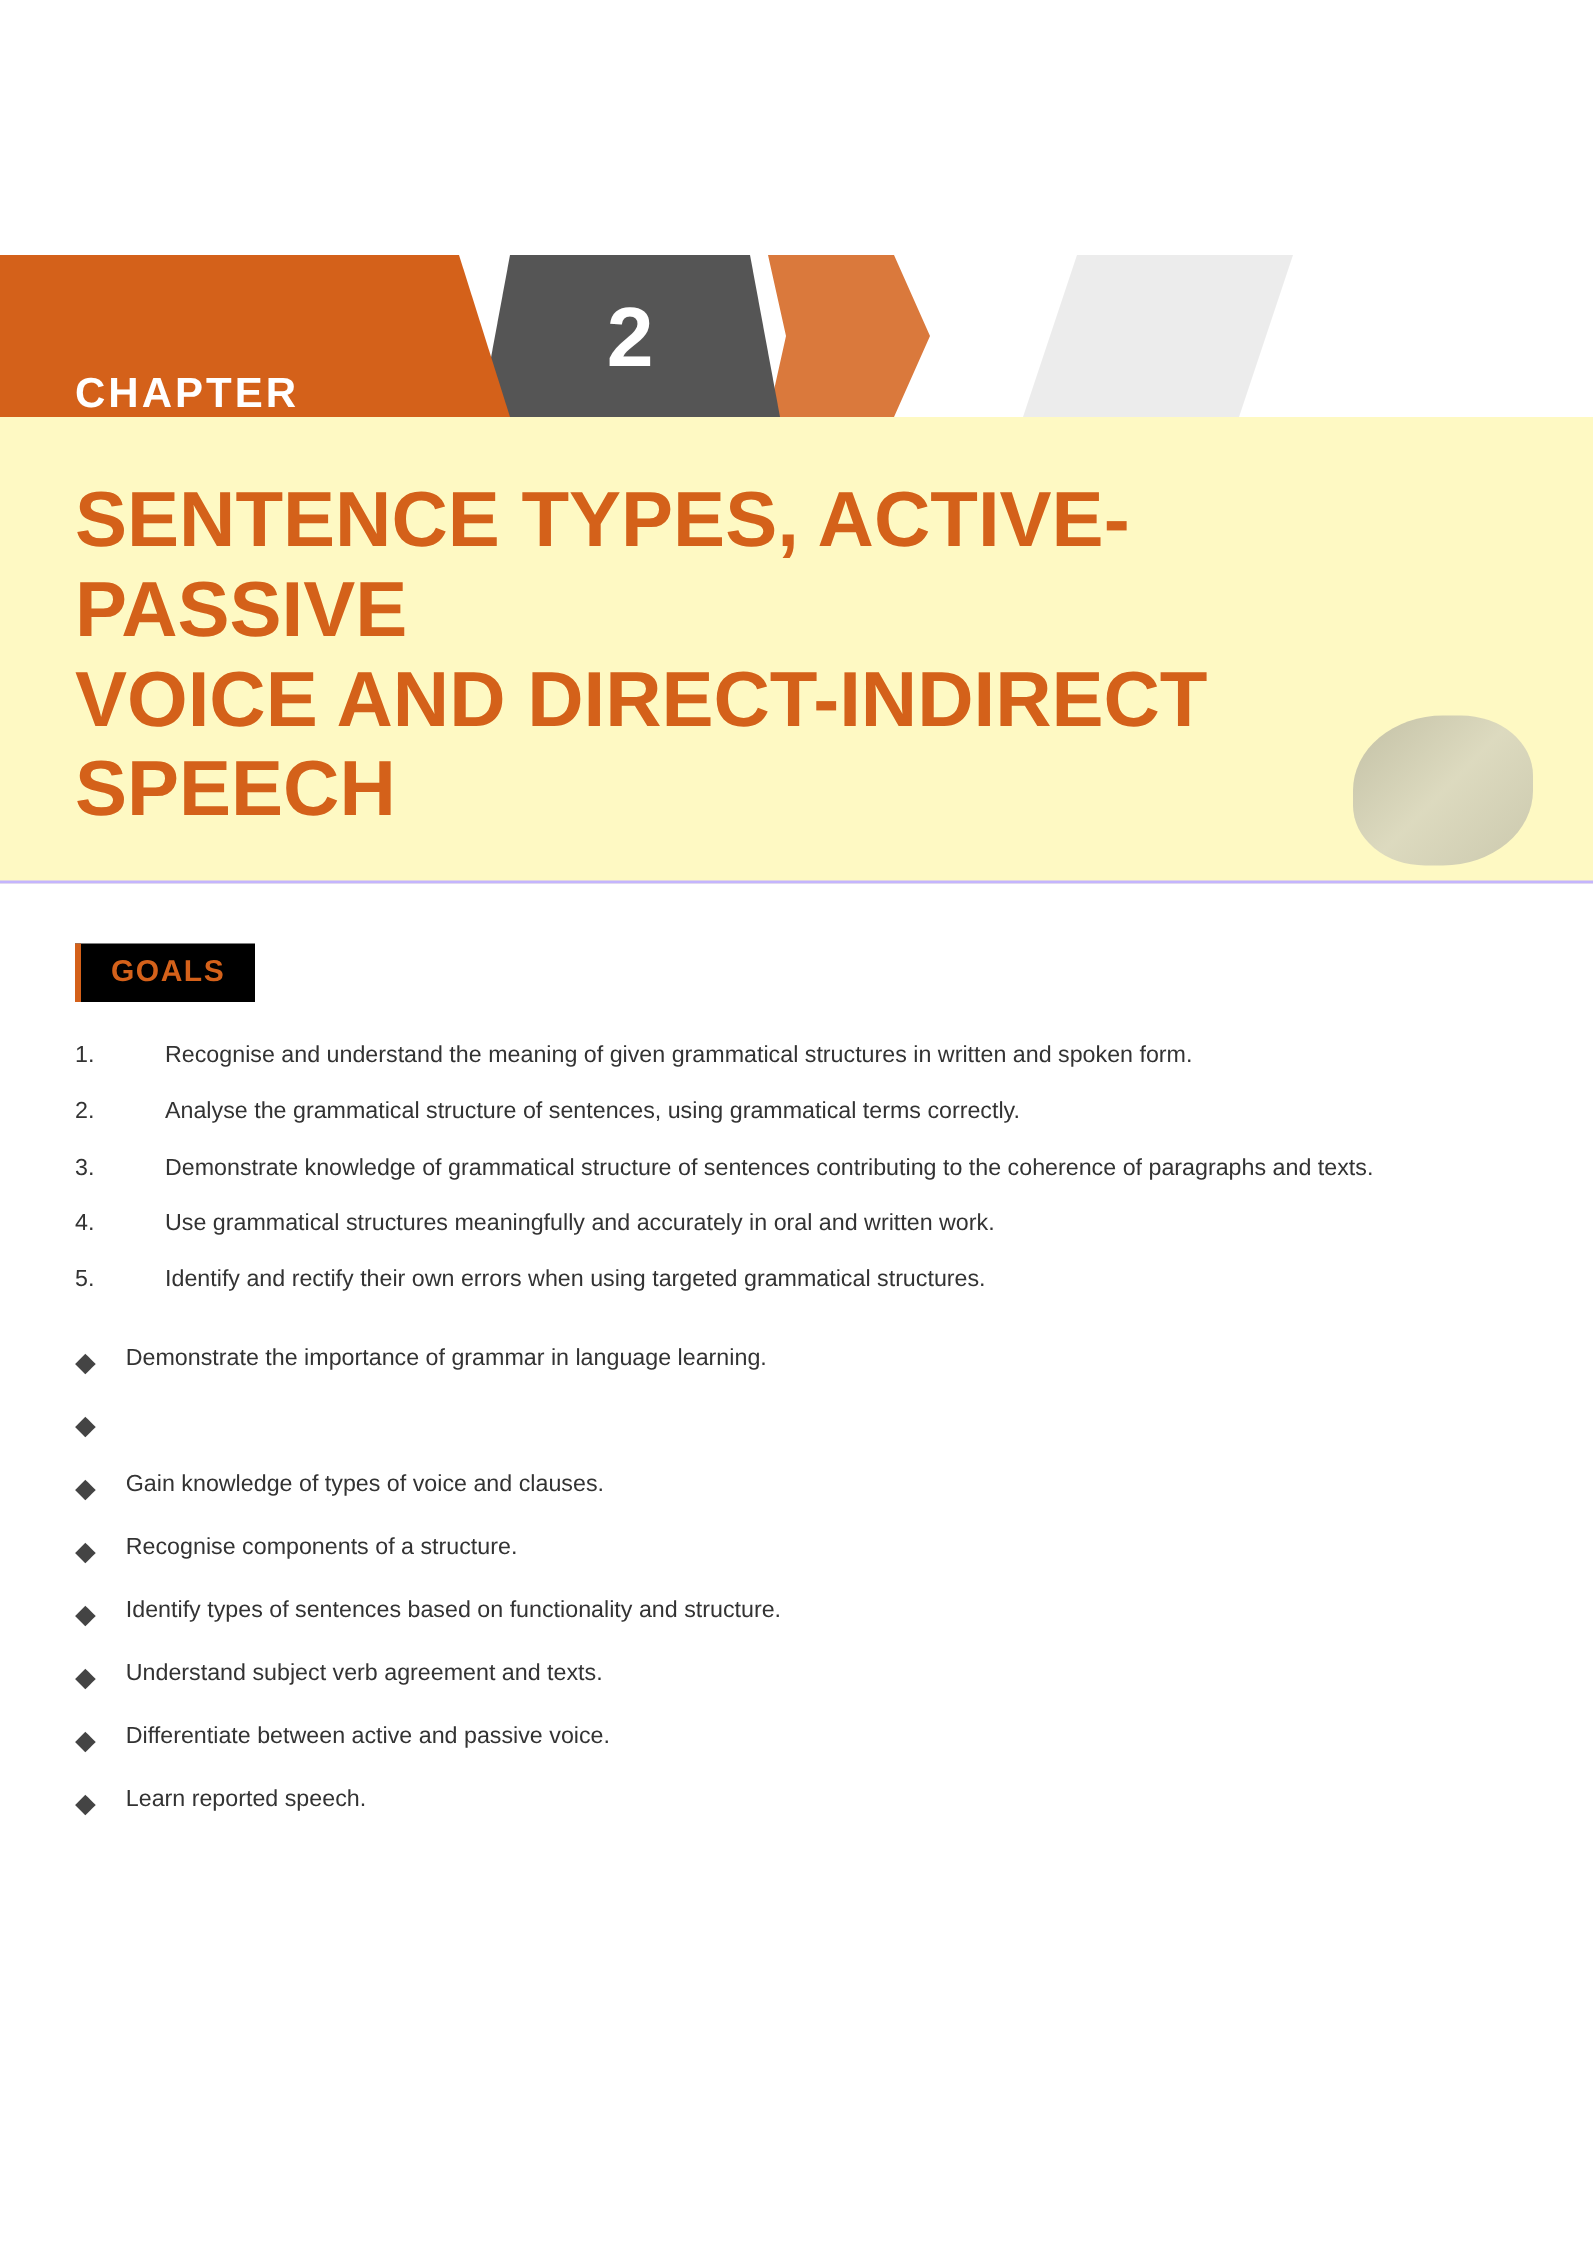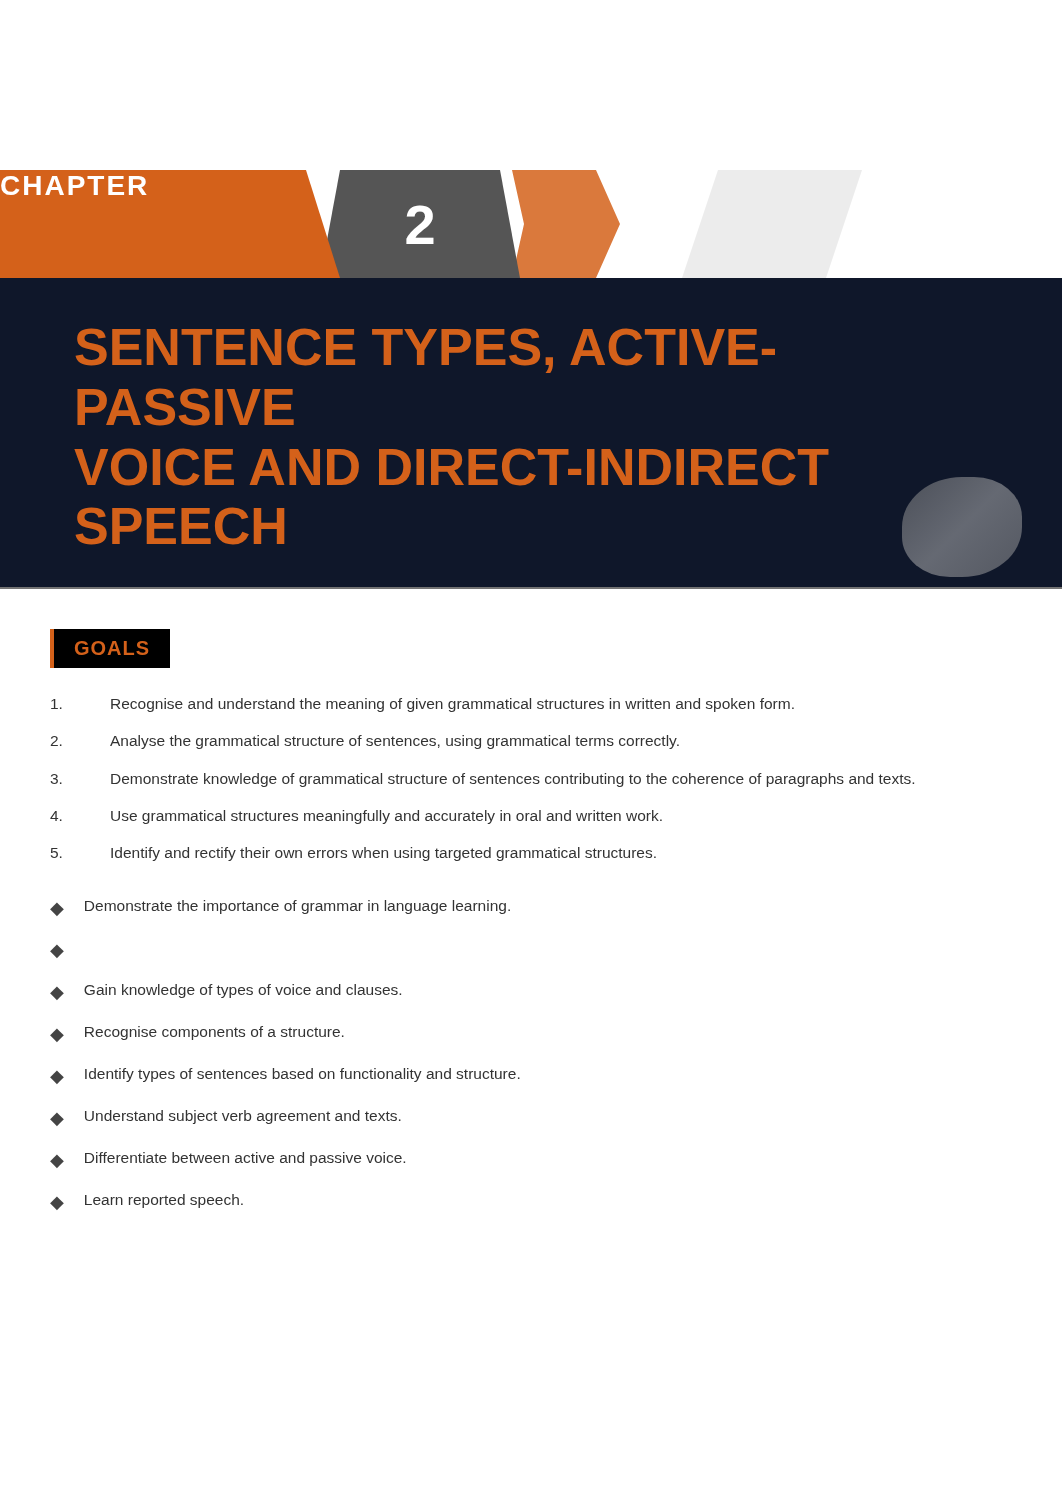--- a/index.html
+++ b/index.html
@@ -33,21 +33,22 @@
       display: flex;
       align-items: center;
       overflow: visible;
     }
 
     .chapter-orange-block {
       background: #d4611a;
       height: 100%;
       width: 340px;
       display: flex;
-      align-items: flex-start;
+      align-items: flex-end;
+      padding-left: 50px;
       position: relative;
       z-index: 2;
       clip-path: polygon(0 0, 90% 0, 100% 100%, 0 100%);
     }
 
     .chapter-label {
       color: #ffffff;
       font-size: 28px;
       font-weight: bold;
       letter-spacing: 2px;
@@ -76,24 +77,24 @@
       background: #d4611a;
       height: 100%;
       width: 120px;
       margin-left: -20px;
       clip-path: polygon(10% 0, 80% 0, 100% 50%, 80% 100%, 10% 100%, 20% 50%);
       opacity: 0.85;
     }
 
     
     .title-section {
-      padding: 40px 50px 30px 74px;
-      border-bottom: 2px solid #737373;
-      position: relative;
-      background: #0f172a;
+      padding: 40px 50px 30px 50px;
+      border-bottom: 2px solid #c4b5fd;
+      position: relative;
+      background: #fef9c3;
     }
 
     .main-title {
       color: #d4611a;
       font-size: 52px;
       font-weight: bold;
       line-height: 1.15;
       max-width: 830px;
     }
 

